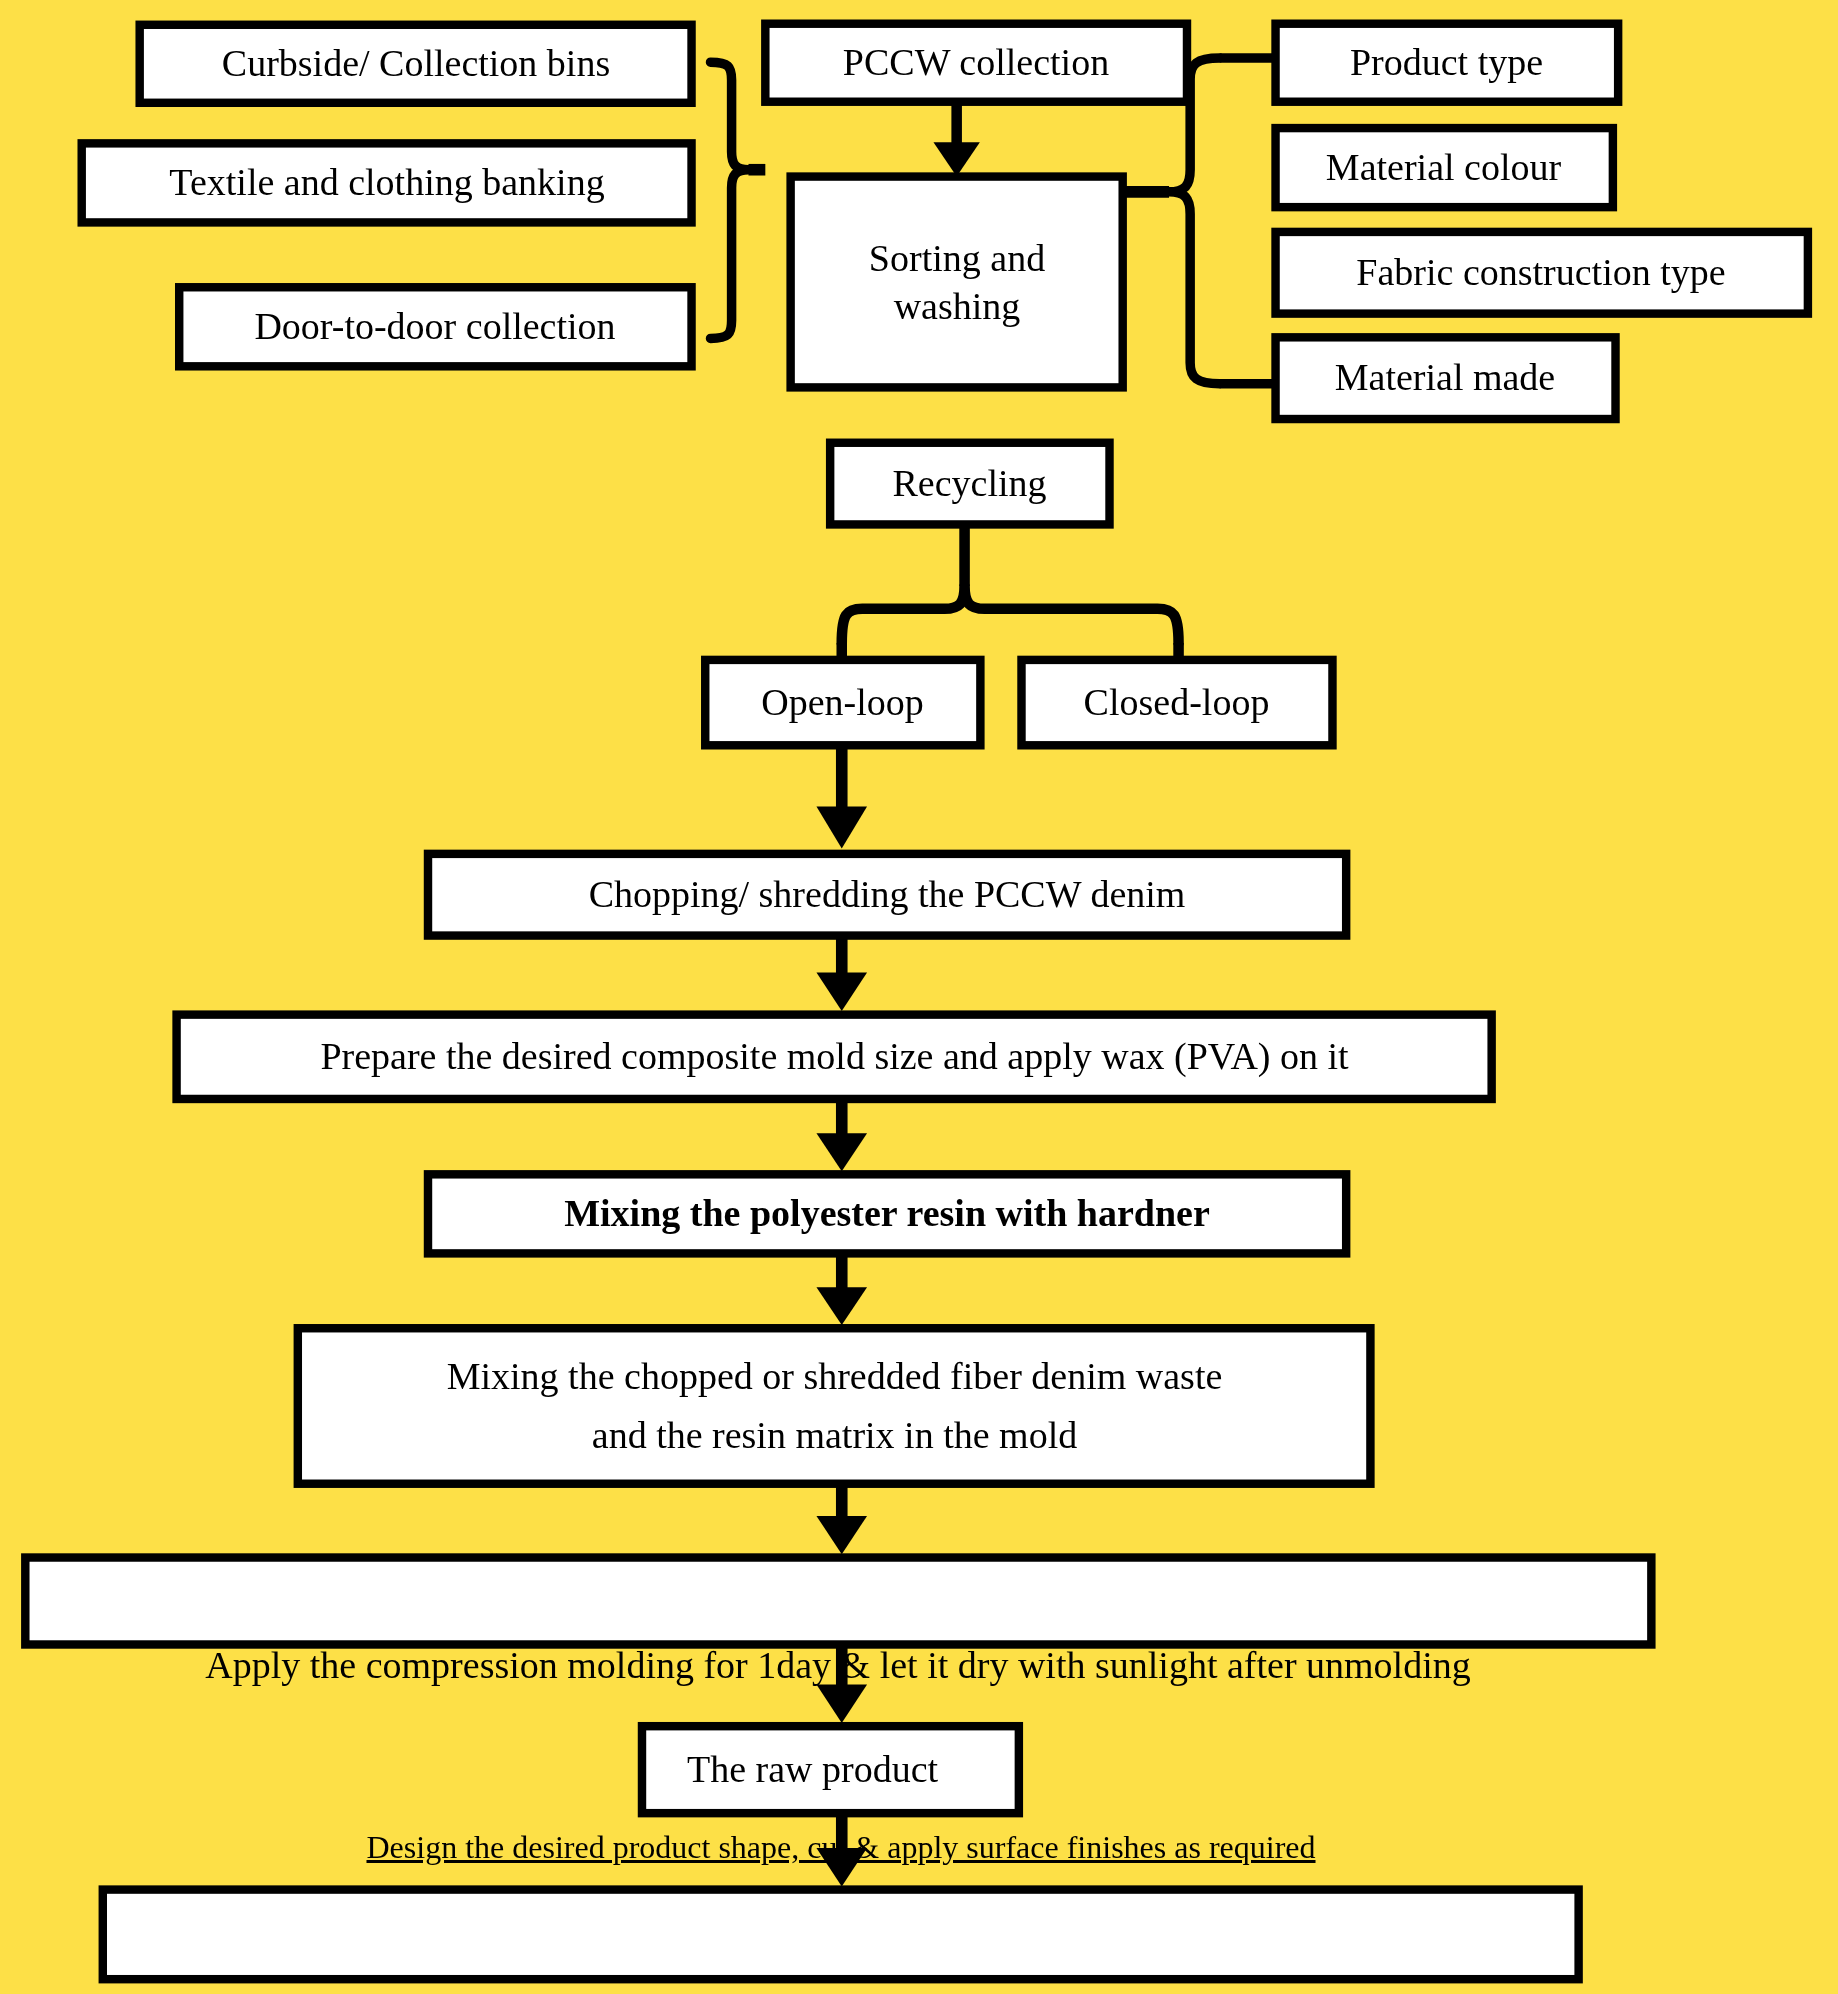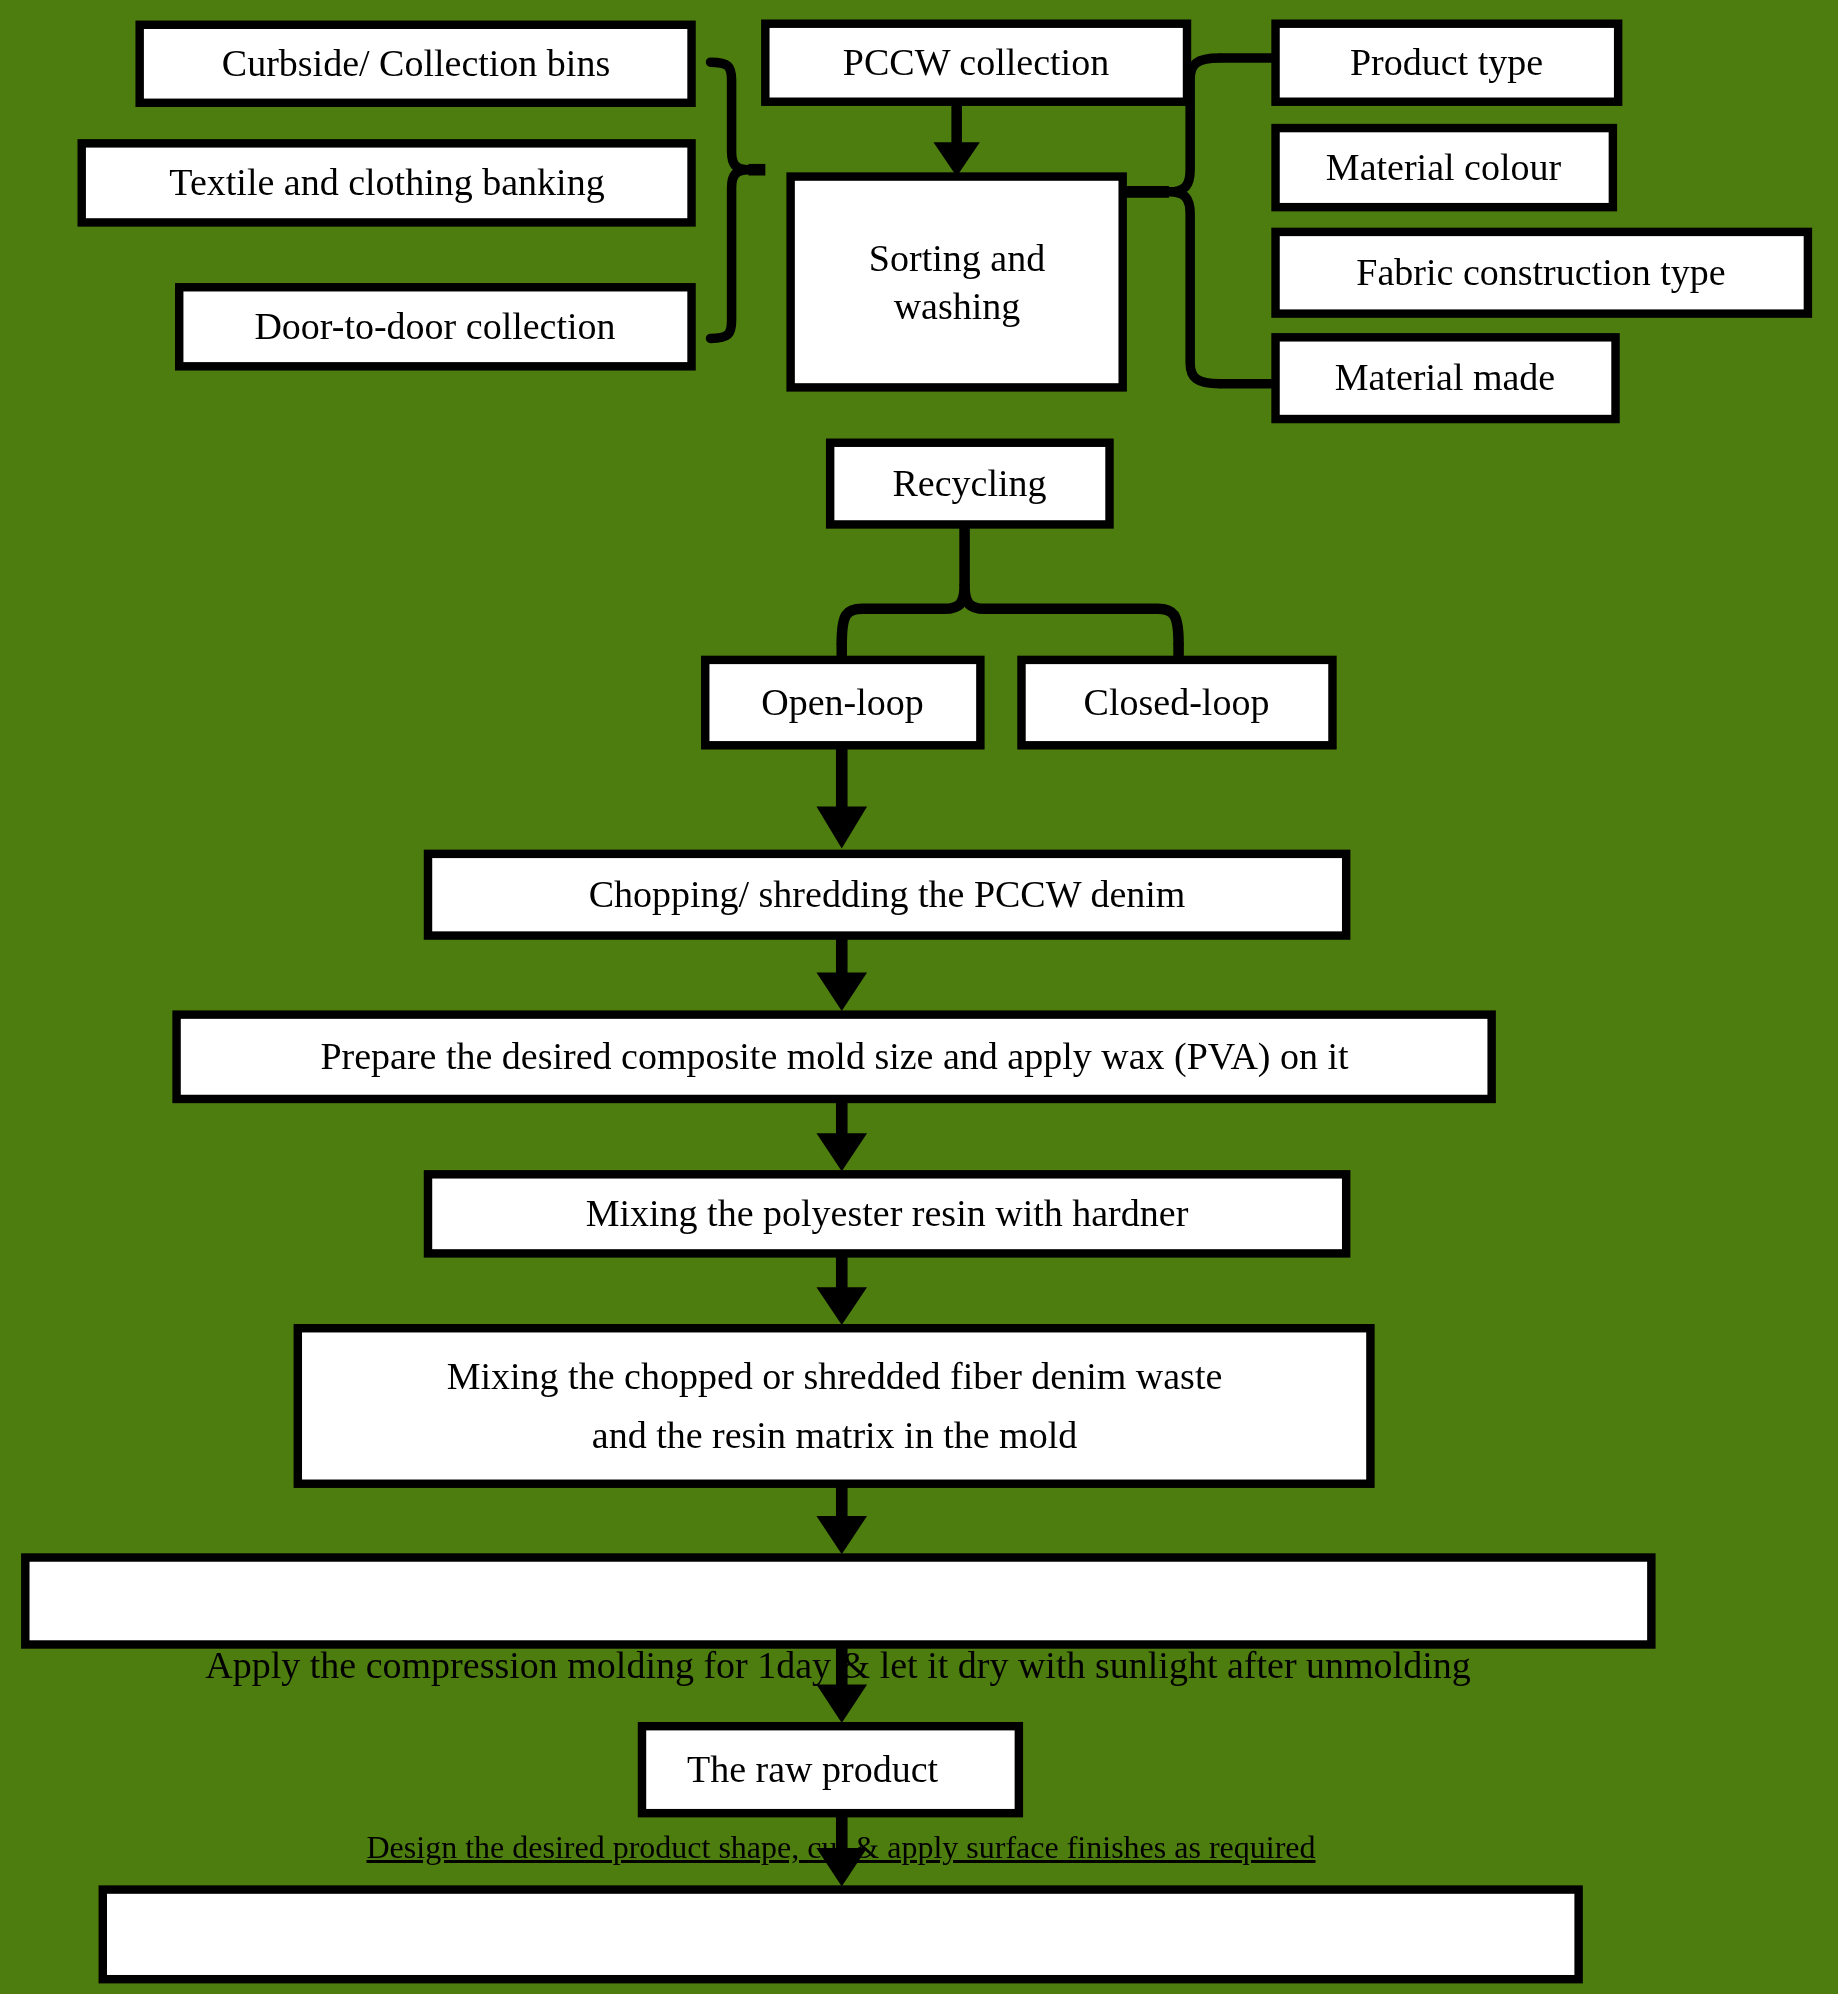--- a/index.html
+++ b/index.html
@@ -1,20 +1,20 @@
 <!DOCTYPE html>
 <html style="font-size:8.4px"><head>
 <meta charset="utf-8">
 <style>
   html,body{margin:0;padding:0;background:#ffffff;}
   body{
     font-family:"Liberation Serif","DejaVu Serif",serif;
     width:1839px;height:1995px;overflow:hidden;
   }
-  #stage{position:relative;width:1839px;height:1995px;background:#4d7c0f;}
+  #stage{position:relative;width:1839px;height:1995px;background:#fde047;}
   svg#flow{position:absolute;left:0;top:0;width:1839px;height:1995px;}
   .box-rect{fill:#ffffff;stroke:#000000;}
   .brace{fill:none;stroke:#000000;stroke-linecap:round;stroke-linejoin:round;}
   .conn{stroke:#000000;fill:#000000;}
   .arrow-line{stroke:#000000;fill:none;}
   .arrow-head{fill:#000000;stroke:none;}
   .box-label{
     position:absolute;
     display:flex;
     align-items:center;
@@ -143,21 +143,21 @@
   <div class="box-label" style="left:830px;top:443px;width:279px;height:82px;font-size:38px;">Recycling</div>
 
   <div class="box-label" style="left:705px;top:660px;width:275px;height:85px;font-size:38px;">Open-loop</div>
 
   <div class="box-label" style="left:1021px;top:660px;width:311px;height:85px;font-size:38px;">Closed-loop</div>
 
   <div class="box-label" style="left:428px;top:854px;width:918px;height:82px;font-size:38px;">Chopping/ shredding the PCCW denim</div>
 
   <div class="box-label" style="left:177px;top:1015px;width:1315px;height:84px;font-size:38px;">Prepare the desired composite mold size and apply wax (PVA) on it</div>
 
-  <div class="box-label" style="left:428px;top:1174px;width:918px;height:79px;font-size:38px;">Mixing the polyester resin with hardner</div>
+  <div class="box-label" style="left:428px;top:1174px;width:918px;height:79px;font-size:38px;font-weight:bold;">Mixing the polyester resin with hardner</div>
 
   <div class="box-label" style="left:298px;top:1328px;width:1073px;height:155px;font-size:38px;line-height:1.55;">Mixing the chopped or  shredded fiber denim waste
 and the resin matrix in the mold</div>
 
   <div class="box-label" style="left:25px;top:1622px;width:1626px;height:87px;font-size:38px;font-family:Liberation Serif, serif;">Apply the compression molding for 1day &amp; let it dry with sunlight after unmolding</div>
 
   <div class="box-label" style="left:624px;top:1726px;width:377px;height:87px;font-size:38px;text-align:right;">The raw product</div>
 
   <div class="box-label" style="left:103px;top:1802px;width:1476px;height:90px;font-size:32px;text-decoration:underline;">Design the desired product shape, cut &amp; apply surface finishes as required</div>
 

